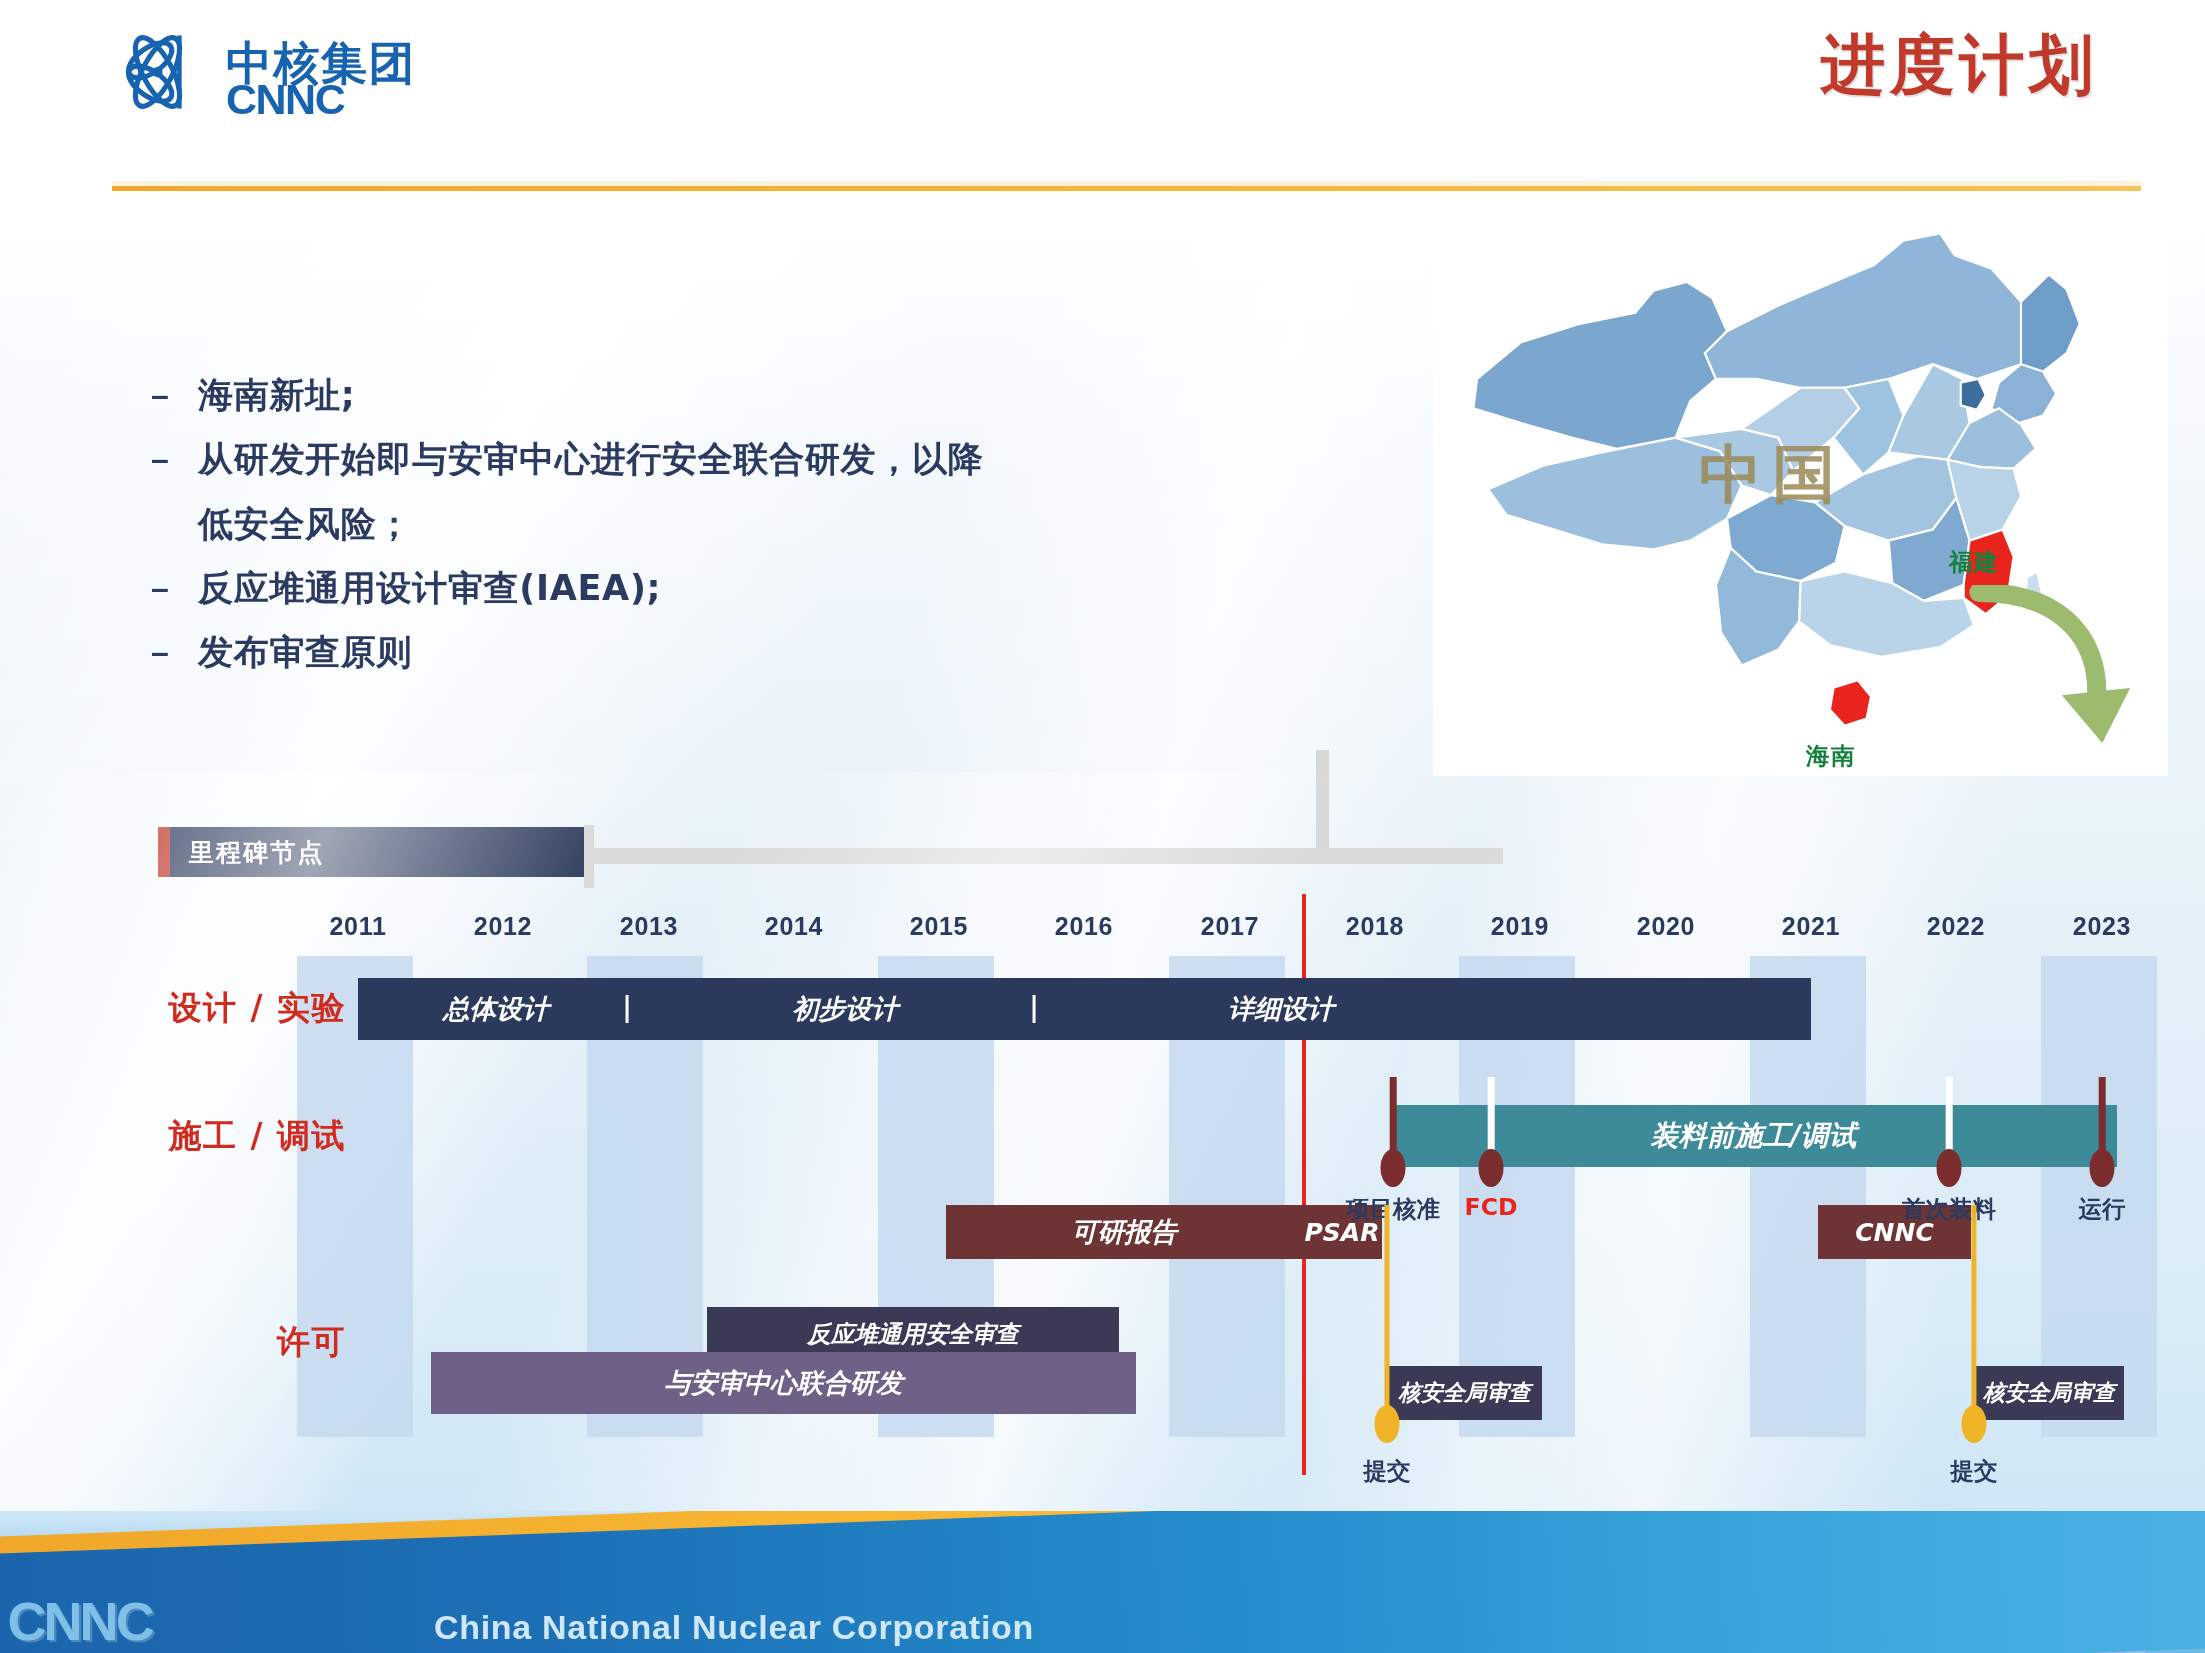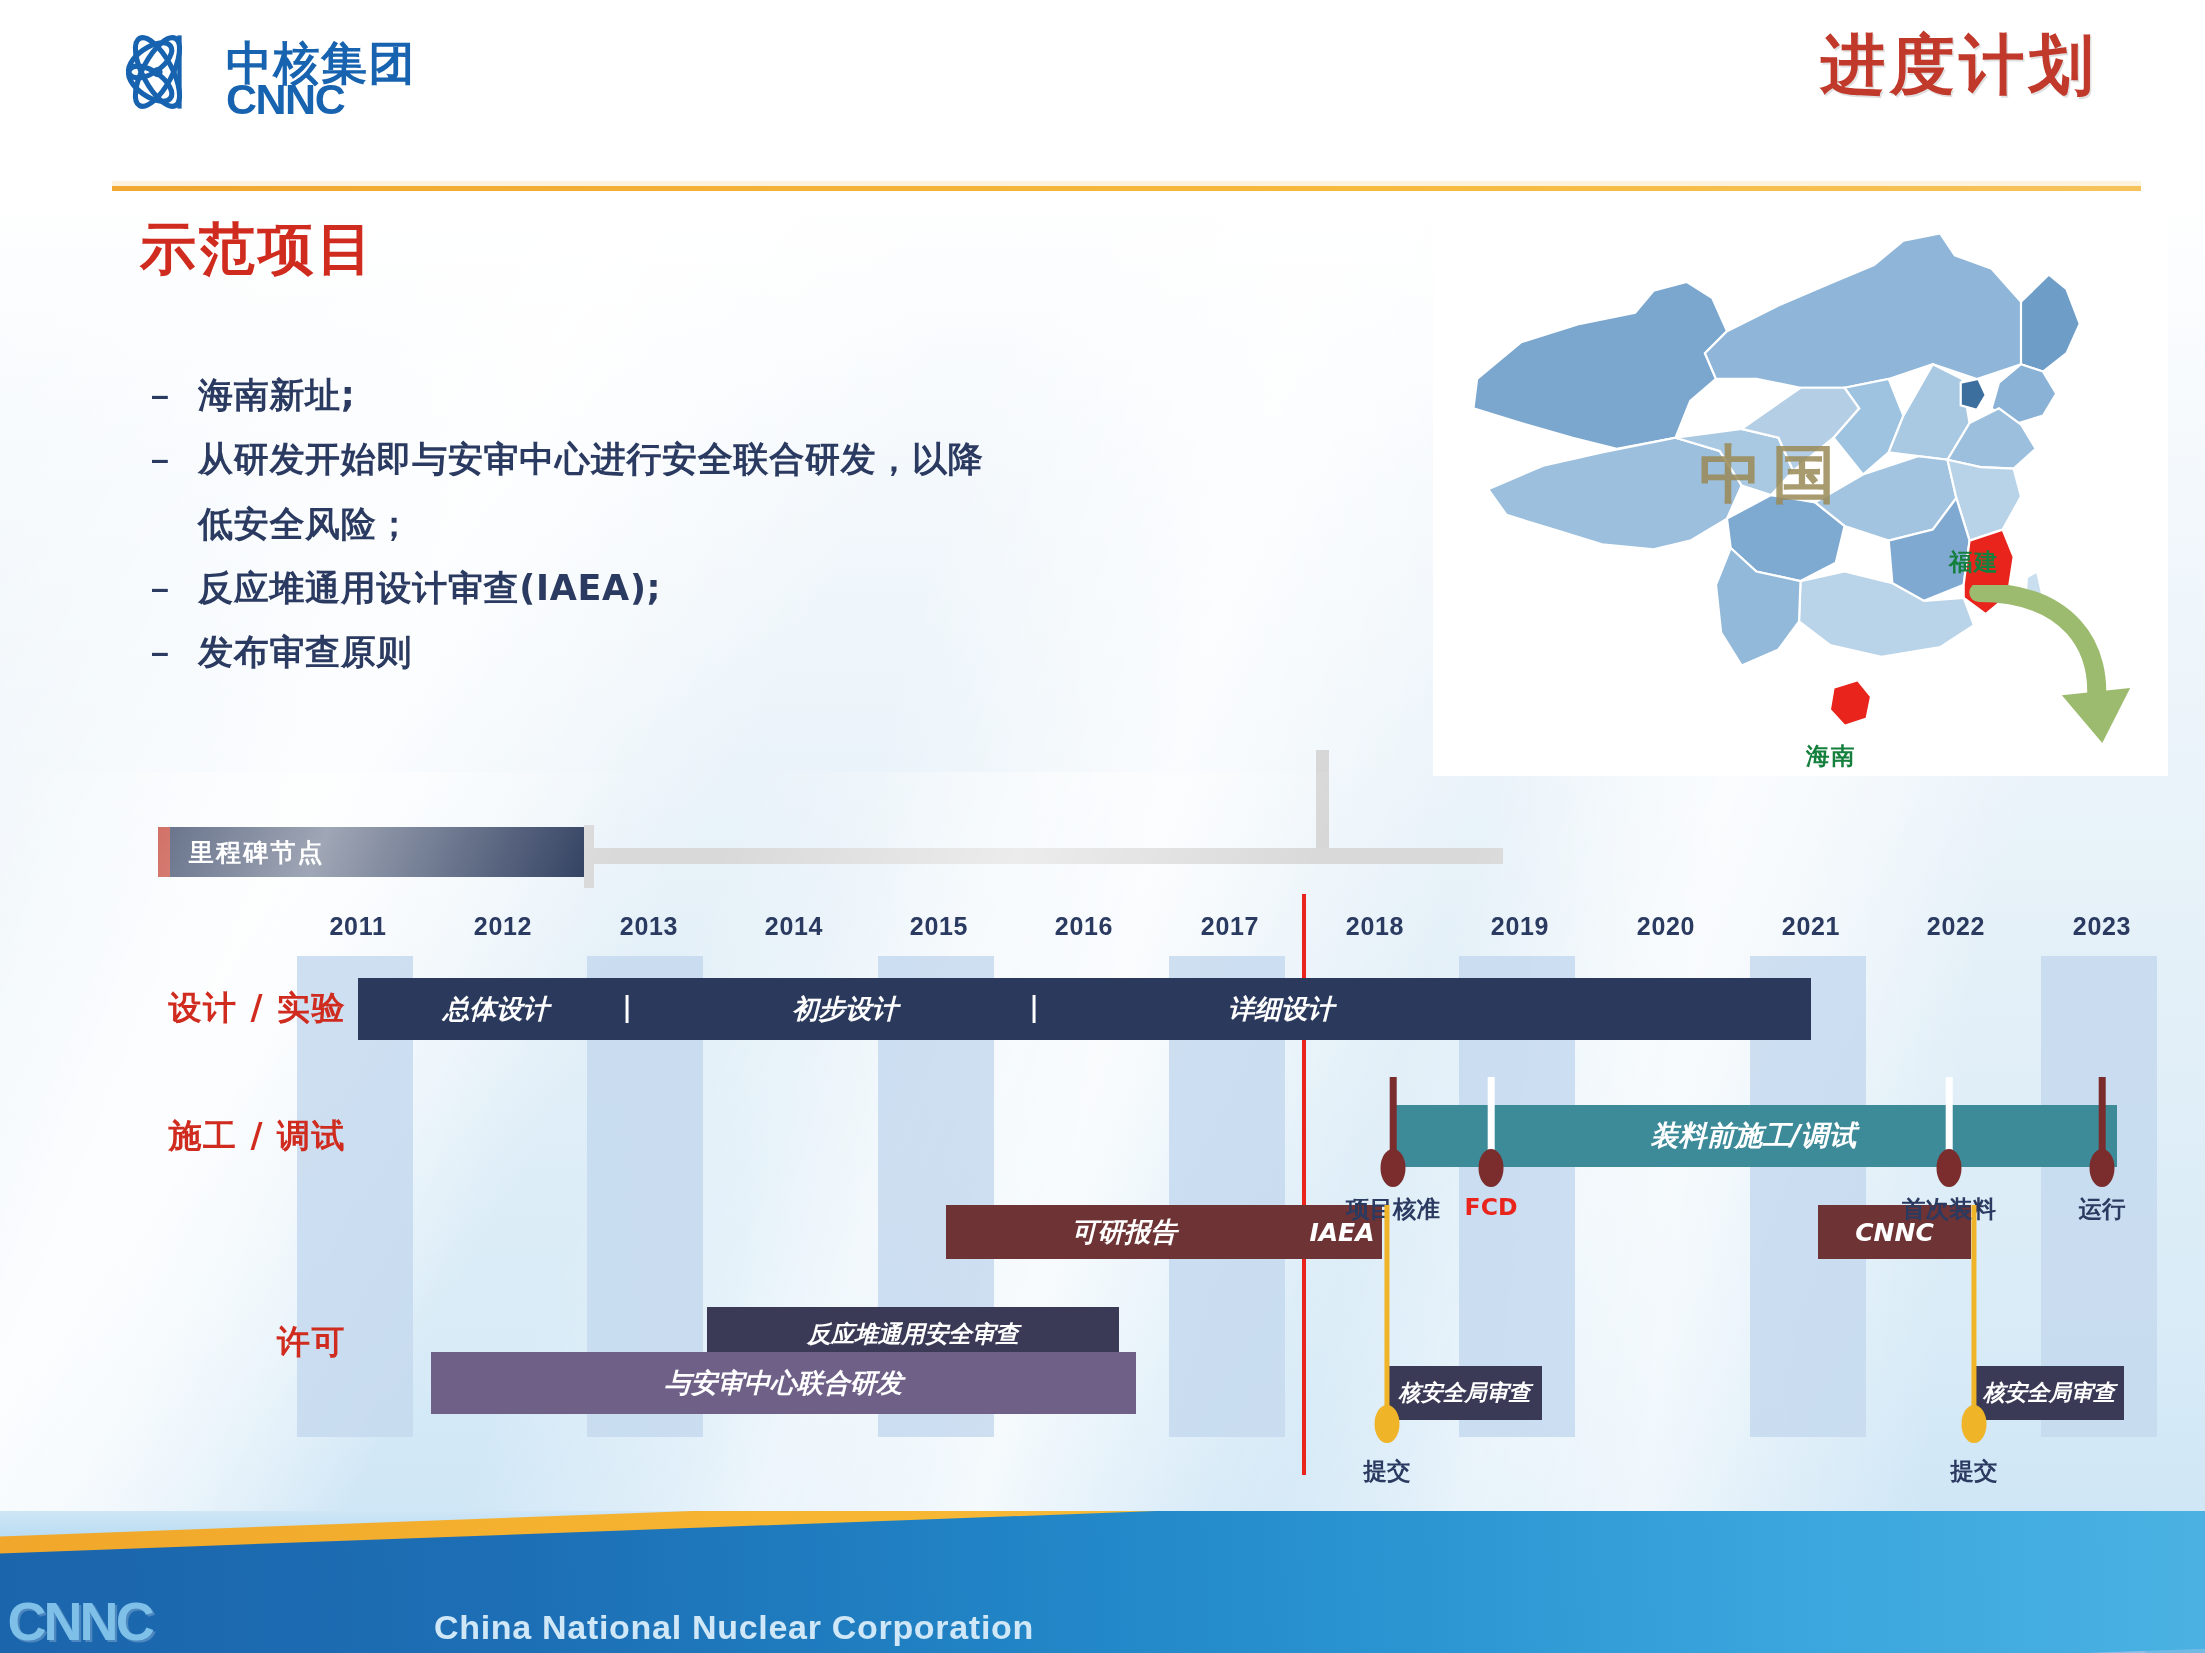--- a/index.html
+++ b/index.html
@@ -198,21 +198,20 @@
     </svg>
     <div class="logo-text-cn">中核集团</div>
     <div class="logo-text-en">CNNC</div>
   </div>
 
   <div class="header-rule-shadow"></div>
   <div class="header-rule"></div>
 
   <div class="deck-title">进度计划</div>
 
-  <div class="section-title">示范项目</div>
 
   <div class="bullets">
     <div class="bullet">
       <span class="dash">–</span>
       <span class="btext">海南新址;</span>
     </div>
     <div class="bullet">
       <span class="dash">–</span>
       <span class="btext">从研发开始即与安审中心进行安全联合研发，以降</span>
     </div>
@@ -327,21 +326,21 @@
     <div class="bar navy" id="bar-design" style="top: 66px; height: 62px; left: 358px; width: 1453px; background: rgb(43, 58, 92);"></div>
     <div class="seg-label" id="seg-0" style="left: 496px; top: 97px;">总体设计</div>
     <div class="seg-div" id="div-0" style="left: 627px; top: 97px;"></div>
     <div class="seg-label" id="seg-1" style="left: 845px; top: 97px;">初步设计</div>
     <div class="seg-div" id="div-1" style="left: 1034px; top: 97px;"></div>
     <div class="seg-label" id="seg-2" style="left: 1281px; top: 97px;">详细设计</div>
 
     <div class="bar teal" id="bar-constr" style="top: 193px; height: 62px; font-size: 28px; left: 1390px; width: 727px; background: rgb(61, 139, 153);">装料前施工/调试</div>
 
     <div class="bar maroon" id="bar-kyan" style="top: 293px; height: 54px; font-size: 26.5px; left: 946px; width: 356px; background: rgb(110, 51, 52);">可研报告</div>
-    <div class="bar maroon" id="bar-psar" style="top: 293px; height: 54px; font-size: 25px; left: 1302px; width: 80px; background: rgb(110, 51, 52);">IAEA</div>
+    <div class="bar maroon" id="bar-psar" style="top: 293px; height: 54px; font-size: 25px; left: 1302px; width: 80px; background: rgb(110, 51, 52);">PSAR</div>
     <div class="bar maroon" id="bar-fsar" style="top: 293px; height: 54px; font-size: 25px; left: 1818px; width: 153px; background: rgb(110, 51, 52);">CNNC</div>
 
     <div class="bar dkpurple" id="bar-gsr" style="top: 395px; height: 54px; font-size: 23.5px; left: 707px; width: 412px; background: rgb(59, 58, 86);">反应堆通用安全审查</div>
     <div class="bar purple" id="bar-jrd" style="top: 440px; height: 62px; font-size: 26.5px; left: 431px; width: 705px; background: rgb(111, 96, 136);">与安审中心联合研发</div>
 
     <div class="bar dkpurple" id="bar-nsr1" style="top: 454px; height: 54px; font-size: 22px; left: 1387px; width: 155px; background: rgb(59, 58, 86);">核安全局审查</div>
     <div class="bar dkpurple" id="bar-nsr2" style="top: 454px; height: 54px; font-size: 22px; left: 1974px; width: 150px; background: rgb(59, 58, 86);">核安全局审查</div>
 
     <div id="pins">
         <div class="pin" style="left: 1393px; top: 165px;">

